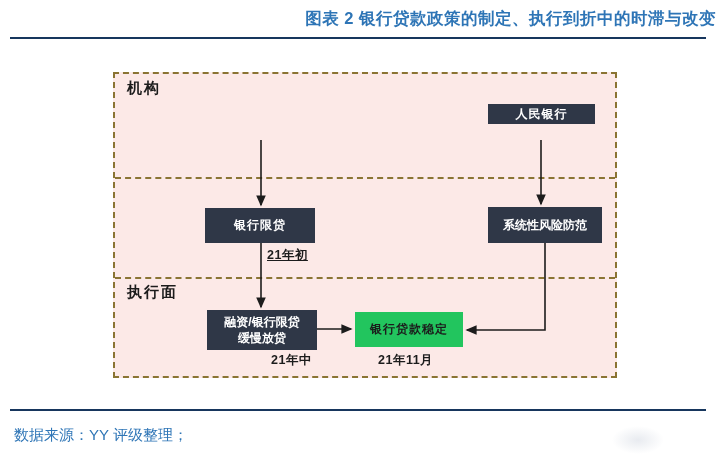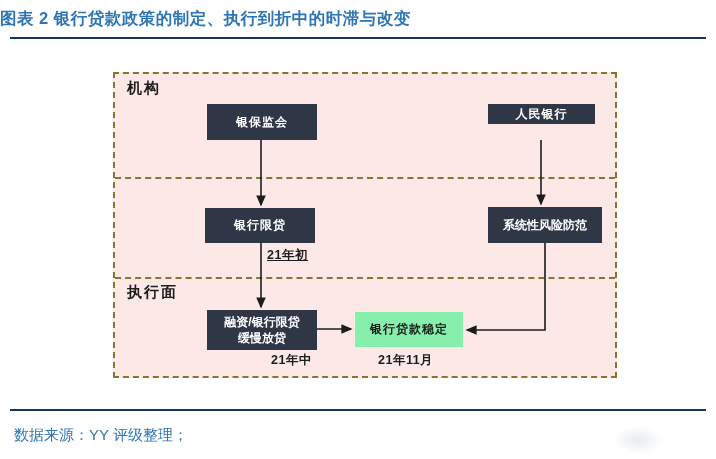--- a/index.html
+++ b/index.html
@@ -2,21 +2,21 @@
 <html><head>
 <meta charset="utf-8">
 <style>
   html,body{margin:0;padding:0;}
   body{
     width:716px;height:459px;position:relative;background:#ffffff;
     font-family:"Liberation Sans","DejaVu Sans",sans-serif;
     overflow:hidden;
   }
   .title{
-    position:absolute;left:0;top:8px;width:716px;text-align:left;
+    position:absolute;left:0;top:8px;width:716px;text-align:right;
     font-size:16.5px;font-weight:bold;color:#2E75B6;letter-spacing:.5px;
   }
   .rule{position:absolute;left:10px;width:696px;height:2px;background:#17365D;}
   .rule-top{top:37px;}
   .rule-bottom{top:409px;}
   .diagram{
     position:absolute;left:113px;top:72px;width:504px;height:306px;
     box-sizing:border-box;background:#FCE9E7;border:2px dashed #8A7433;
   }
   .divider{position:absolute;left:0;width:500px;height:0;border-top:2px dashed #8A7433;}
@@ -27,21 +27,21 @@
     letter-spacing:2px;
   }
   .section-label-1{top:5px;}
   .section-label-2{top:109px;letter-spacing:1px;}
   .section-label-3{top:209px;}
   .node{
     position:absolute;box-sizing:border-box;display:flex;align-items:center;justify-content:center;
     text-align:center;font-weight:bold;font-size:12px;letter-spacing:1px;line-height:1.35;
   }
   .node-dark{background:#2F3747;color:#ffffff;}
-  .node-yellow{background:#86efac;color:#1C1C1C;}
+  .node-yellow{background:#22c55e;color:#1C1C1C;}
   .node-cbirc{left:92px;top:30px;width:110px;height:36px;}
   .node-pboc{left:373px;top:30px;width:107px;height:20px;}
   .node-limit{left:90px;top:134px;width:110px;height:35px;}
   .node-risk{left:373px;top:133px;width:114px;height:36px;letter-spacing:0;}
   .node-slow{left:92px;top:236px;width:110px;height:40px;flex-direction:column;letter-spacing:0;}
   .node-stable{left:240px;top:238px;width:108px;height:35px;}
   .time-label{
     position:absolute;font-size:12.5px;font-weight:bold;color:#1C1C1C;letter-spacing:.5px;
   }
   .time-early{left:152px;top:173px;text-decoration:underline;}
@@ -75,21 +75,20 @@
         <path d="M0,0 L7,3 L0,6 Z" fill="#1C1C1C"></path>
       </marker>
     </defs>
     <line x1="146" y1="66" x2="146" y2="131" stroke="#1C1C1C" stroke-width="1.6" marker-end="url(#ah)"></line>
     <line x1="146" y1="169" x2="146" y2="233" stroke="#1C1C1C" stroke-width="1.6" marker-end="url(#ah)"></line>
     <line x1="426" y1="66" x2="426" y2="130" stroke="#1C1C1C" stroke-width="1.6" marker-end="url(#ah)"></line>
     <line x1="202" y1="255" x2="236" y2="255" stroke="#1C1C1C" stroke-width="1.6" marker-end="url(#ah)"></line>
     <polyline points="430,169 430,256 352,256" fill="none" stroke="#1C1C1C" stroke-width="1.6" marker-end="url(#ah)"></polyline>
   </svg>
 
-  <div class="node node-dark node-cbirc">银保监会</div>
   <div class="node node-dark node-pboc">人民银行</div>
   <div class="node node-dark node-limit">银行限贷</div>
   <div class="node node-dark node-risk">系统性风险防范</div>
   <div class="node node-dark node-slow">
     <span>融资/银行限贷</span>
     <span>缓慢放贷</span>
   </div>
   <div class="node node-yellow node-stable">银行贷款稳定</div>
 
   <div class="time-label time-early">21年初</div>

